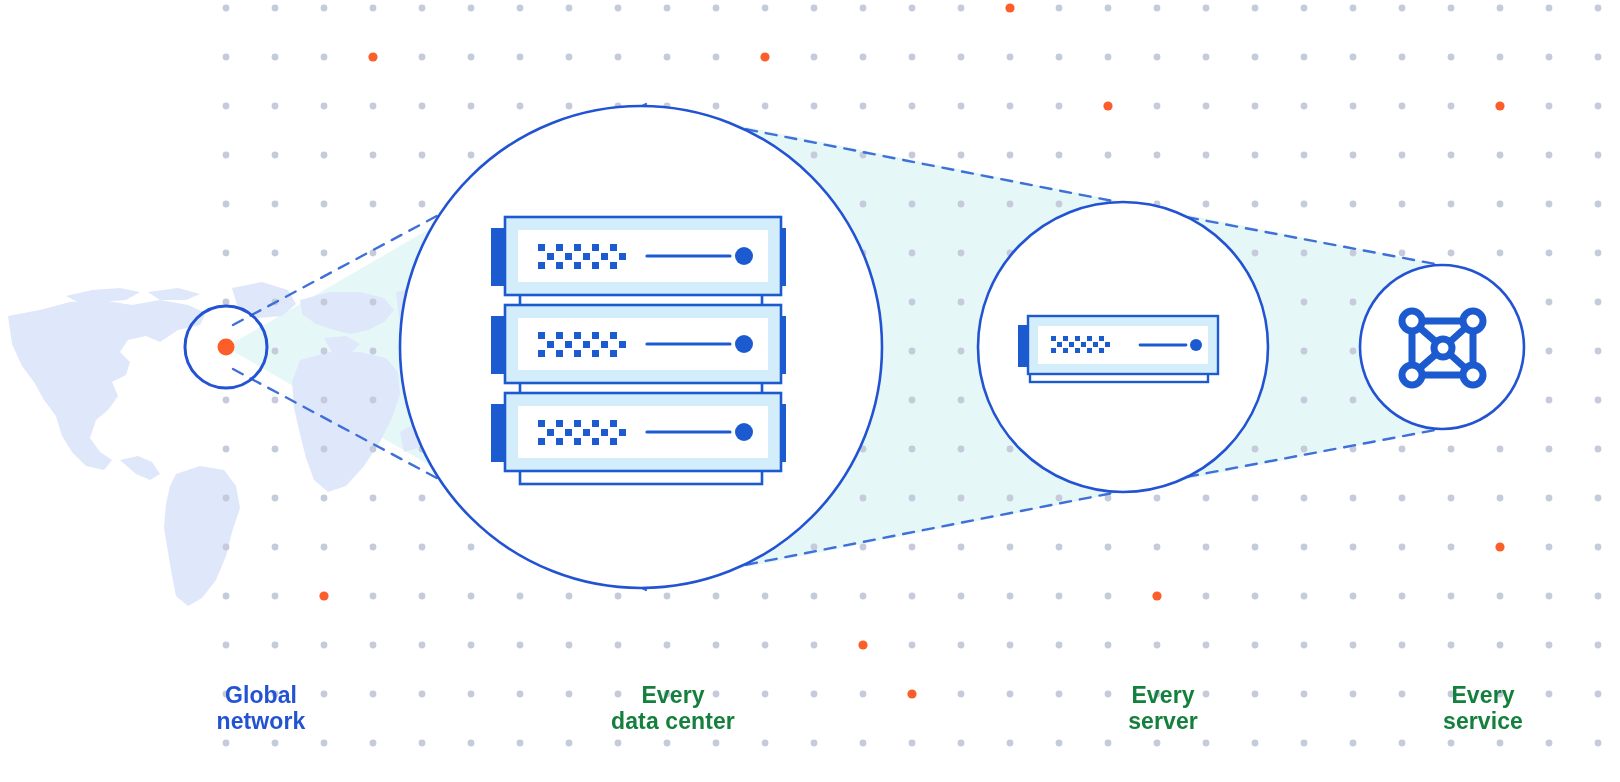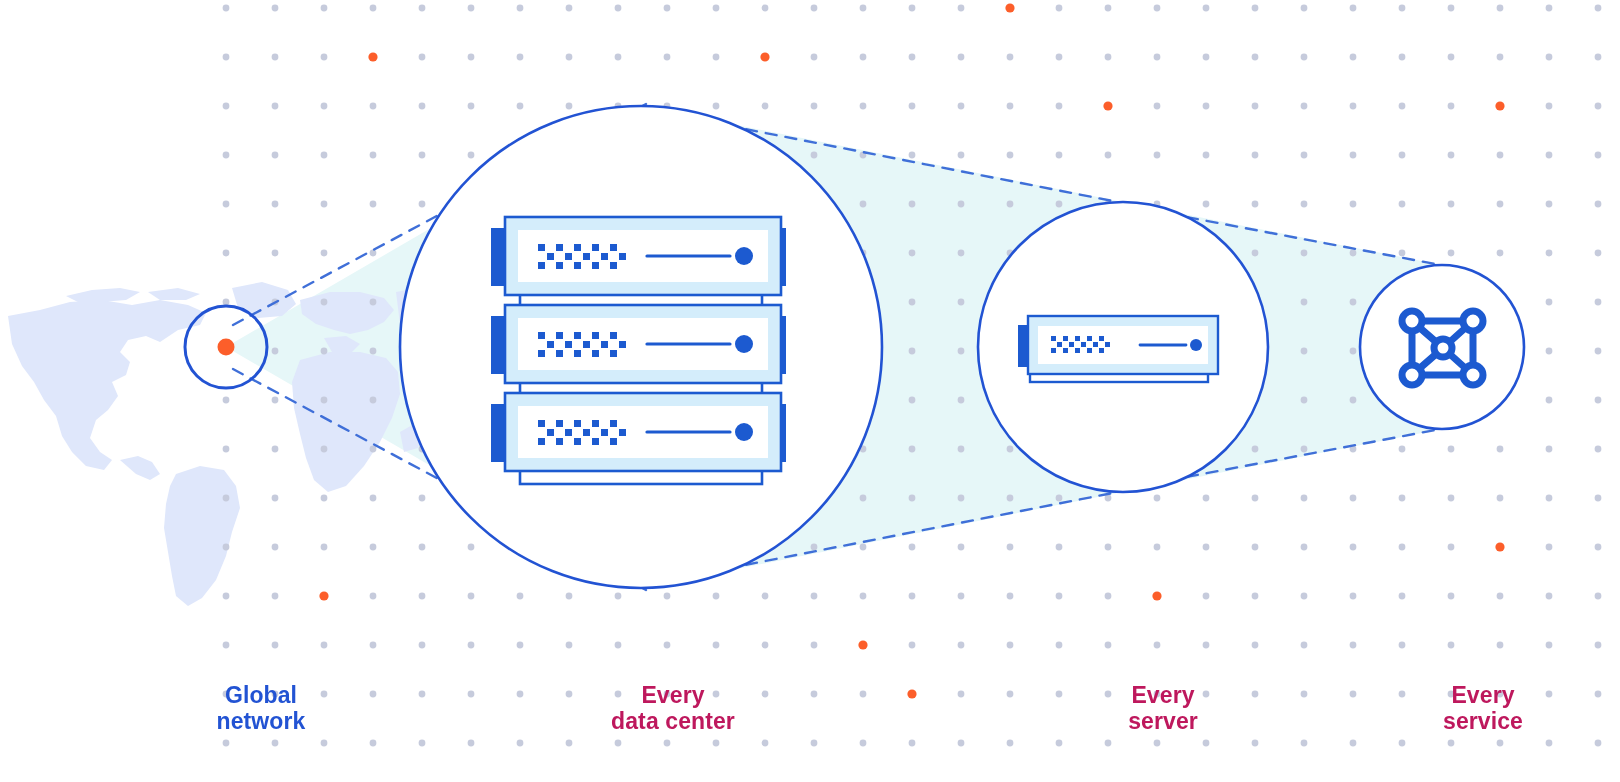--- a/index.html
+++ b/index.html
@@ -29,21 +29,21 @@
     width:1324px;height:782px;
     pointer-events:none;
     margin-left:33px;
   }
   .caption{
     position:absolute;
     text-align:center;
     font-size:23px;
     line-height:26px;
     font-weight:700;
-    color:#be185d;
+    color:#15803d;
     white-space:pre-line;
     letter-spacing:0.1px;
   }
   .caption.accent{ color:#2253d3; }
   .cap-global   { left:128px; top:666px; width:200px; }
   .cap-dc       { left:540px; top:666px; width:200px; }
   .cap-server   { left:1030px; top:666px; width:200px; }
   .cap-service  { left:1350px; top:666px; width:200px; }
 </style>
 </head>

